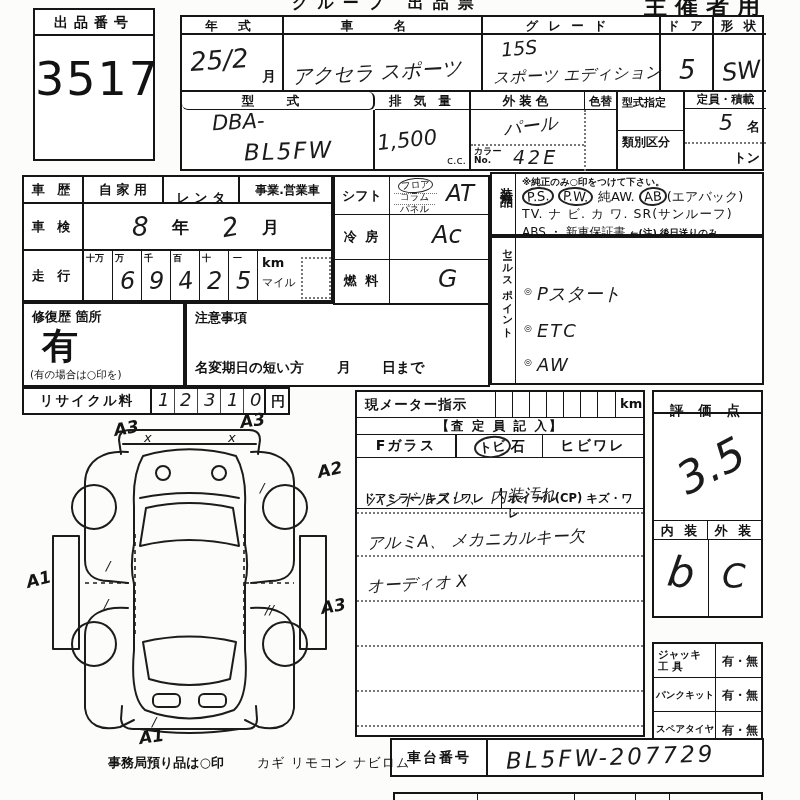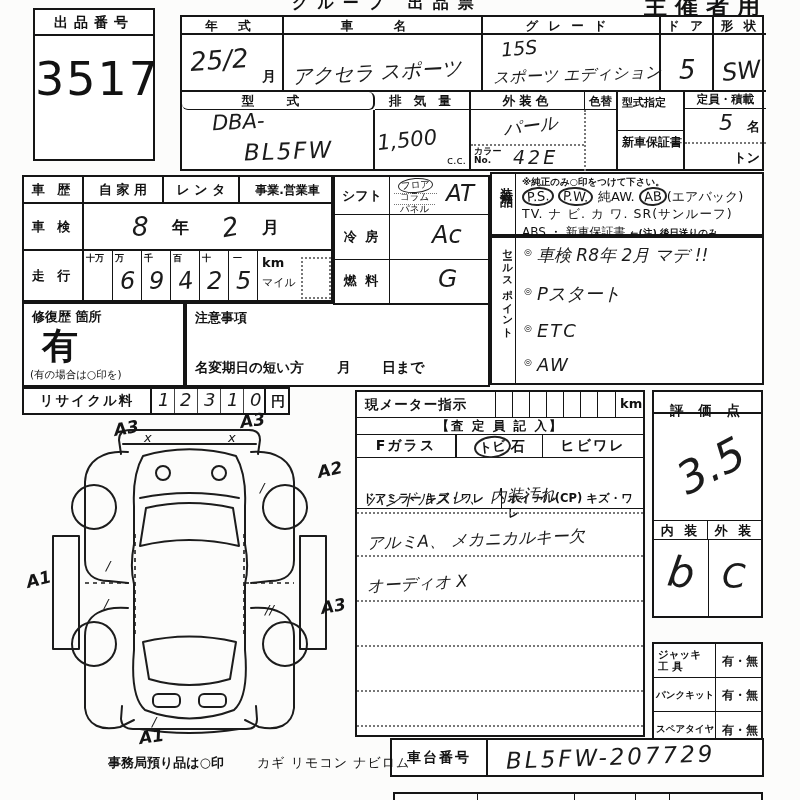--- a/index.html
+++ b/index.html
@@ -72,36 +72,36 @@
       <div class="dot-h" style="position:absolute;left:0;top:34px;width:113px;"></div>
       <span class="hand" style="position:absolute;left:32px;top:4px;font-size:18px;transform:rotate(-8deg);">パール</span>
       <span class="b" style="position:absolute;left:3px;top:37px;font-size:9px;line-height:9px;">
         <span>カラー</span><br>
         <span>No.</span>
       </span>
       <span class="hand" style="position:absolute;left:42px;top:36px;font-size:19px;letter-spacing:3px;">42E</span>
     </div>
     <div class="c" style="left:436px;top:75px;width:67px;height:79px;border-right:2px solid #151515;">
       <div class="c b" style="left:0;top:0;width:100%;height:39px;border-bottom:1px solid #151515;font-size:11px;padding:3px 0 0 4px;">型式指定</div>
-      <div class="c b" style="left:0;top:39px;width:100%;height:40px;font-size:12px;padding:3px 0 0 4px;">新車保証書</div>
+      <div class="c b" style="left:0;top:39px;width:100%;height:40px;font-size:12px;padding:3px 0 0 4px;">類別区分</div>
     </div>
     <div class="c" style="left:503px;top:75px;width:81px;height:79px;">
       <div class="c b" style="left:0;top:0;width:100%;height:17px;border-bottom:1.5px solid #151515;text-align:center;font-size:11.5px;">定員・積載</div>
       <span class="hand" style="position:absolute;left:34px;top:18px;font-size:22px;">5</span>
       <span class="b" style="position:absolute;right:6px;top:26px;font-size:13px;">名</span>
       <div class="dot-h" style="position:absolute;left:0;top:50px;width:100%;"></div>
       <span class="b" style="position:absolute;right:6px;bottom:4px;font-size:13px;">トン</span>
     </div>
   </div>
 
   <div class="box" style="left:22px;top:175px;width:311px;height:127px;">
 
     <div class="c b" style="left:0;top:0;width:60px;height:27px;border-right:2px solid #151515;border-bottom:2px solid #151515;text-align:center;font-size:13px;letter-spacing:4px;padding-top:4px;">車 歴</div>
     <div class="c b" style="left:60px;top:0;width:80px;height:27px;border-right:2px solid #151515;border-bottom:2px solid #151515;text-align:center;font-size:13px;padding-top:4px;">自 家 用</div>
-    <div class="c b" style="left:140px;top:0;width:76px;height:27px;border-right:2px solid #151515;border-bottom:2px solid #151515;text-align:center;font-size:13px;padding-top:4px;">レ ン タ</div>
+    <div class="c b" style="left:140px;top:0;width:76px;height:27px;border-right:2px solid #151515;border-bottom:2px solid #151515;text-align:center;font-size:13px;padding-top:12px;">レ ン タ</div>
     <div class="c b" style="left:216px;top:0;width:95px;height:27px;border-bottom:2px solid #151515;text-align:center;font-size:12px;padding-top:5px;">事業.営業車</div>
 
     <div class="c b" style="left:0;top:27px;width:60px;height:47px;border-right:2px solid #151515;border-bottom:2px solid #151515;text-align:center;font-size:13px;letter-spacing:4px;padding-top:14px;">車 検</div>
     <div class="c" style="left:60px;top:27px;width:251px;height:47px;border-bottom:2px solid #151515;">
       <span class="hand" style="position:absolute;left:48px;top:8px;font-size:26px;">8</span>
       <span class="b" style="position:absolute;left:88px;top:12px;font-size:17px;">年</span>
       <span class="hand" style="position:absolute;left:138px;top:8px;font-size:26px;transform:rotate(-10deg);">2</span>
       <span class="b" style="position:absolute;left:178px;top:12px;font-size:17px;">月</span>
     </div>
 
@@ -196,21 +196,20 @@
     </div>
     <span class="c" style="left:30px;top:32px;font-size:12.5px;letter-spacing:1px;white-space:nowrap;">TV. ナ ビ. カ ワ. SR(サンルーフ)</span>
     <div class="c" style="left:30px;top:47px;white-space:nowrap;">
       <span style="font-size:12px;">ABS ・ 新車保証書</span>
       <span class="b" style="font-size:9.5px;">←(注) 後日送りのみ</span>
     </div>
   </div>
 
   <div class="box" style="left:490px;top:236px;width:274px;height:149px;">
     <div class="c b vtext" style="left:0;top:0;width:24px;height:100%;border-right:1.5px solid #151515;font-size:10.5px;letter-spacing:1px;padding:4px 0 0 5px;">セールスポイント</div>
-    <div class="c" style="left:32px;top:6px;white-space:nowrap;"><span style="font-size:9px;vertical-align:6px;">◎</span> <span class="hand" style="font-size:17px;">車検 R8年 2月 マデ !!</span></div>
     <div class="c" style="left:32px;top:44px;white-space:nowrap;"><span style="font-size:9px;vertical-align:6px;">◎</span> <span class="hand" style="font-size:18px;">Pスタート</span></div>
     <div class="c" style="left:32px;top:82px;white-space:nowrap;"><span style="font-size:9px;vertical-align:6px;">◎</span> <span class="hand" style="font-size:18px;letter-spacing:2px;">ETC</span></div>
     <div class="c" style="left:32px;top:116px;white-space:nowrap;"><span style="font-size:9px;vertical-align:6px;">◎</span> <span class="hand" style="font-size:18px;letter-spacing:1px;">AW</span></div>
   </div>
 
   <div class="box" style="left:355px;top:390px;width:290px;height:347px;">
     <div class="c" style="left:0;top:0;width:100%;height:26px;border-bottom:1.5px solid #151515;">
       <span class="b c" style="left:8px;top:4px;font-size:13.5px;letter-spacing:1px;">現メーター指示</span>
       <div class="c" style="left:138px;top:0;width:17px;height:100%;border-left:1px solid #151515;"></div>
       <div class="c" style="left:155px;top:0;width:17px;height:100%;border-left:1px solid #151515;"></div>

